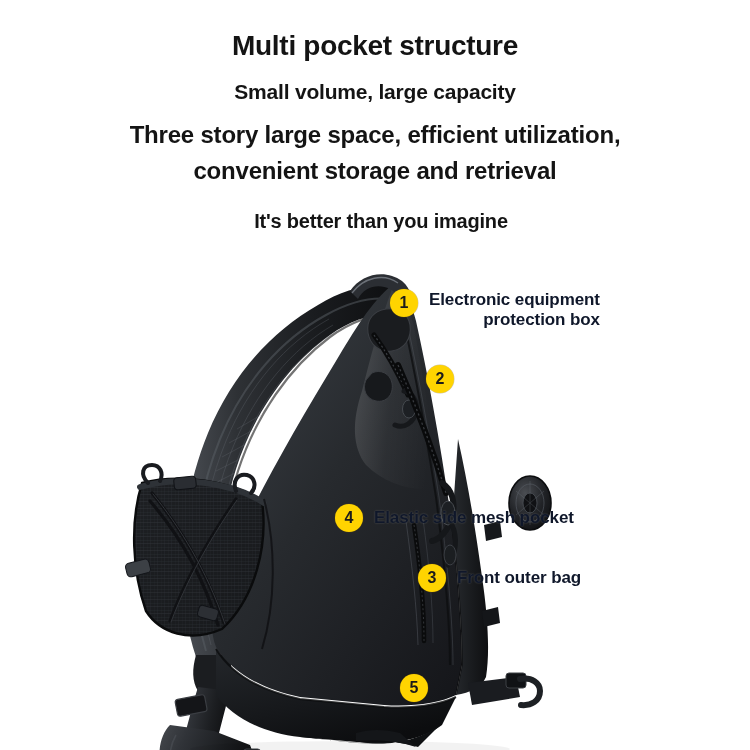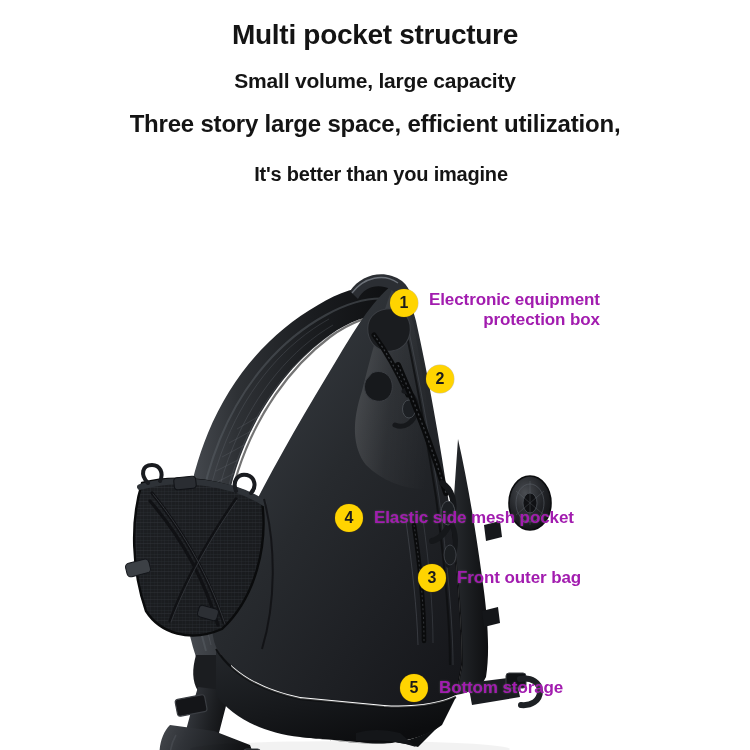--- a/index.html
+++ b/index.html
@@ -19,21 +19,21 @@
   #page {
     position: relative;
     width: 750px;
     height: 750px;
     background: #ffffff;
   }
 
   
   .headings {
     position: absolute;
-    top: 1px;
+    top: 12px;
     left: 0;
     width: 750px;
     text-align: center;
     z-index: 40;
   }
   .title {
     font-size: 28px;
     font-weight: 700;
     color: #141414;
     letter-spacing: -0.3px;
@@ -103,21 +103,21 @@
     font-size: 16px;
     font-weight: 700;
     display: flex;
     align-items: center;
     justify-content: center;
     line-height: 1;
     box-shadow: 0 0 0 0.5px rgba(120,90,0,0.35);
   }
   .callout-label {
     margin-left: 11px;
-    color: #a21caf;
+    color: #0f172a;
     font-size: 17px;
     font-weight: 700;
     letter-spacing: -0.1px;
     line-height: 1.15;
     text-shadow: 0 0 2px rgba(255,255,255,0.25);
   }
   .callout-label .l2 { display: block; text-align: right; }
 
   
   #callout-1 { left: 390px; top: 290px; align-items: flex-start; }
@@ -130,20 +130,21 @@
 </style>
 </head>
 <body>
 
 <div id="page">
 
   <div class="headings">
     <h1 class="title">Multi pocket structure</h1>
     <h2 class="subtitle">Small volume, large capacity</h2>
     <p class="body-line">Three story large space, efficient utilization,</p>
+    <p class="body-line l2">convenient storage and retrieval</p>
     <p class="tagline">It's better than you imagine</p>
   </div>
 
   <div id="photo-stage">
     <svg id="bag-svg" viewBox="0 0 750 525" xmlns="http://www.w3.org/2000/svg">
       <defs>
         <linearGradient id="bodyGrad" x1="0" y1="0" x2="1" y2="0.6">
           <stop offset="0%" stop-color="#34383d"></stop>
           <stop offset="38%" stop-color="#2a2d31"></stop>
           <stop offset="72%" stop-color="#1e2023"></stop>
@@ -440,18 +441,15 @@
 
   <div class="callout" id="callout-3">
     <div class="badge">3</div>
     <div class="callout-label">
       <span>Front outer bag</span>
     </div>
   </div>
 
   <div class="callout" id="callout-5">
     <div class="badge">5</div>
-    <div class="callout-label">
-      <span>Bottom storage</span>
-    </div>
   </div>
 
 </div>
 
 </body></html>

